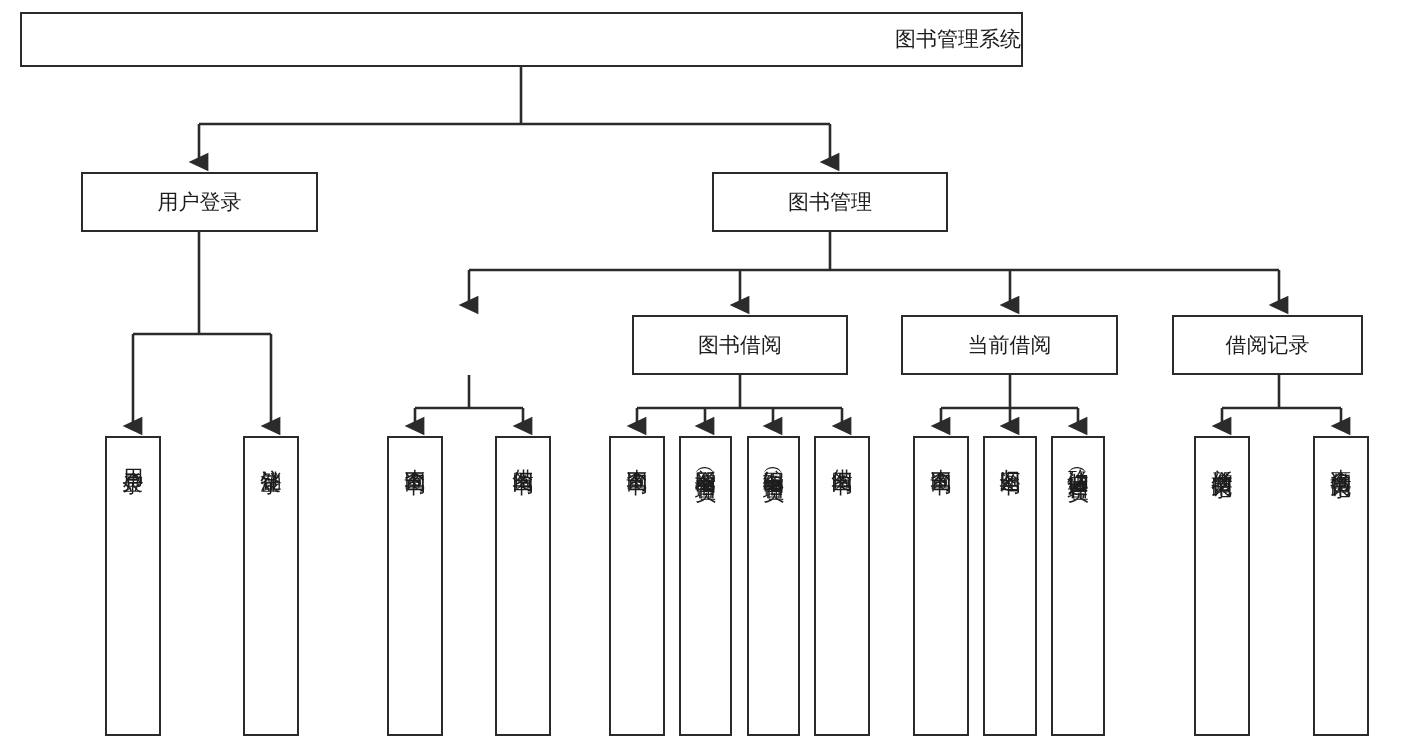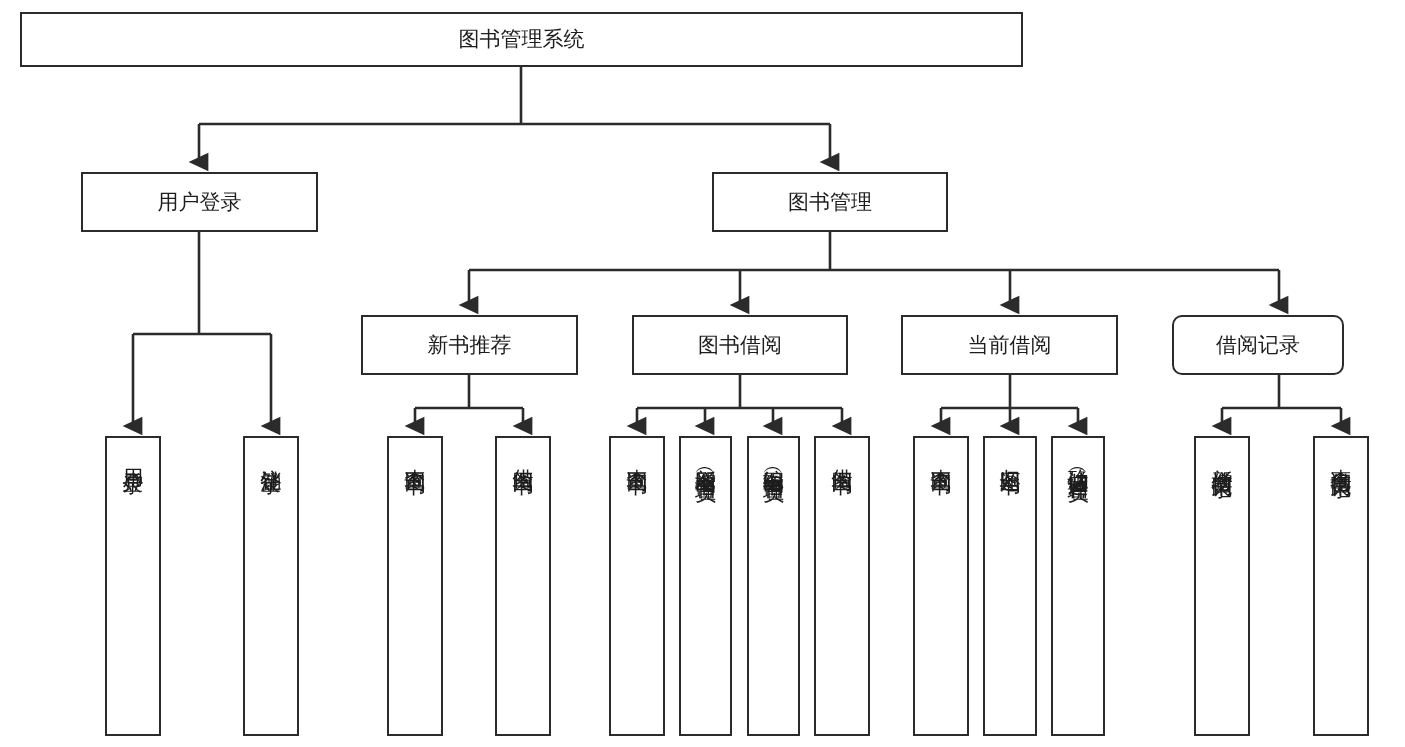--- a/index.html
+++ b/index.html
@@ -110,41 +110,38 @@
       <path d="M1010,408 L1010,426" marker-end="url(#arrow)"></path>
       <path d="M1078,408 L1078,426" marker-end="url(#arrow)"></path>
 
       <path d="M1279,375 L1279,408"></path>
       <path d="M1222,408 L1341,408"></path>
       <path d="M1222,408 L1222,426" marker-end="url(#arrow)"></path>
       <path d="M1341,408 L1341,426" marker-end="url(#arrow)"></path>
     </g>
   </svg>
 
-  <div class="node" style="left:20px; top:12px; width:1003px; height:55px;">
+  <div class="node" style="left:20px; top:12px; width:1003px; height:55px;justify-content:flex-end;">
     <span class="node-label">图书管理系统</span>
   </div>
 
   <div class="node" style="left:81px; top:172px; width:237px; height:60px;">
     <span class="node-label">用户登录</span>
   </div>
   <div class="node" style="left:712px; top:172px; width:236px; height:60px;font-family:Liberation Serif, serif;">
     <span class="node-label">图书管理</span>
   </div>
 
-  <div class="node" style="left:361px; top:315px; width:217px; height:60px;">
-    <span class="node-label">新书推荐</span>
-  </div>
   <div class="node" style="left:632px; top:315px; width:216px; height:60px;justify-content:center;">
     <span class="node-label">图书借阅</span>
   </div>
   <div class="node" style="left:901px; top:315px; width:217px; height:60px;">
     <span class="node-label">当前借阅</span>
   </div>
-  <div class="node" style="left:1172px; top:315px; width:172px; height:60px;border-radius:10px;">
+  <div class="node" style="left:1172px; top:315px; width:191px; height:60px;">
     <span class="node-label">借阅记录</span>
   </div>
 
   <div class="node vertical" style="left:105px; top:436px; width:56px; height:300px;">
     <span class="node-label">用户登录</span>
   </div>
   <div class="node vertical" style="left:243px; top:436px; width:56px; height:300px;">
     <span class="node-label">注销登录</span>
   </div>
 

